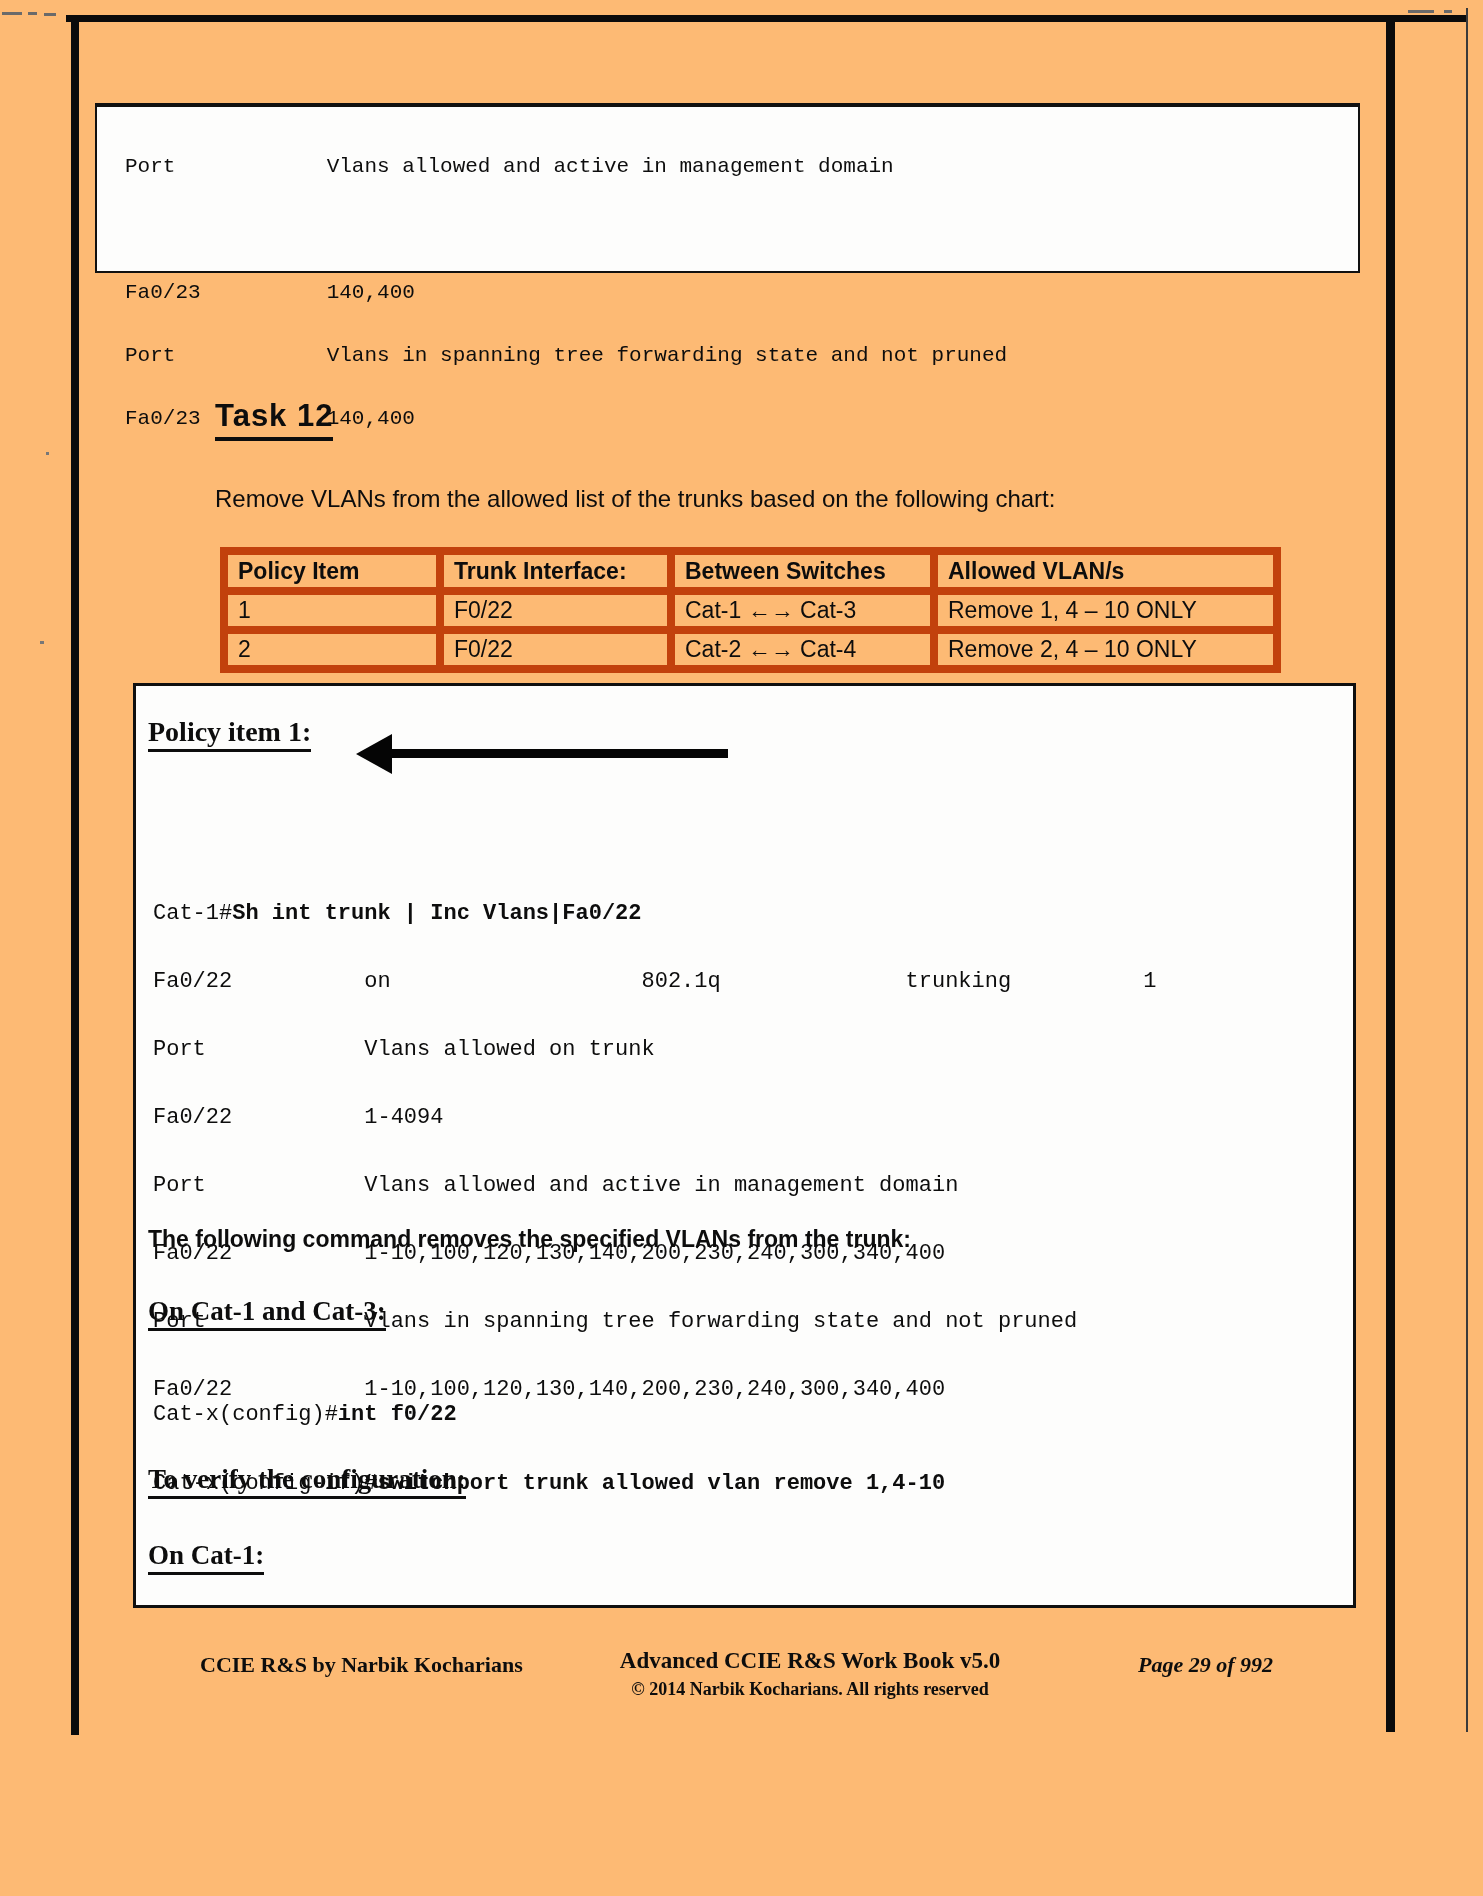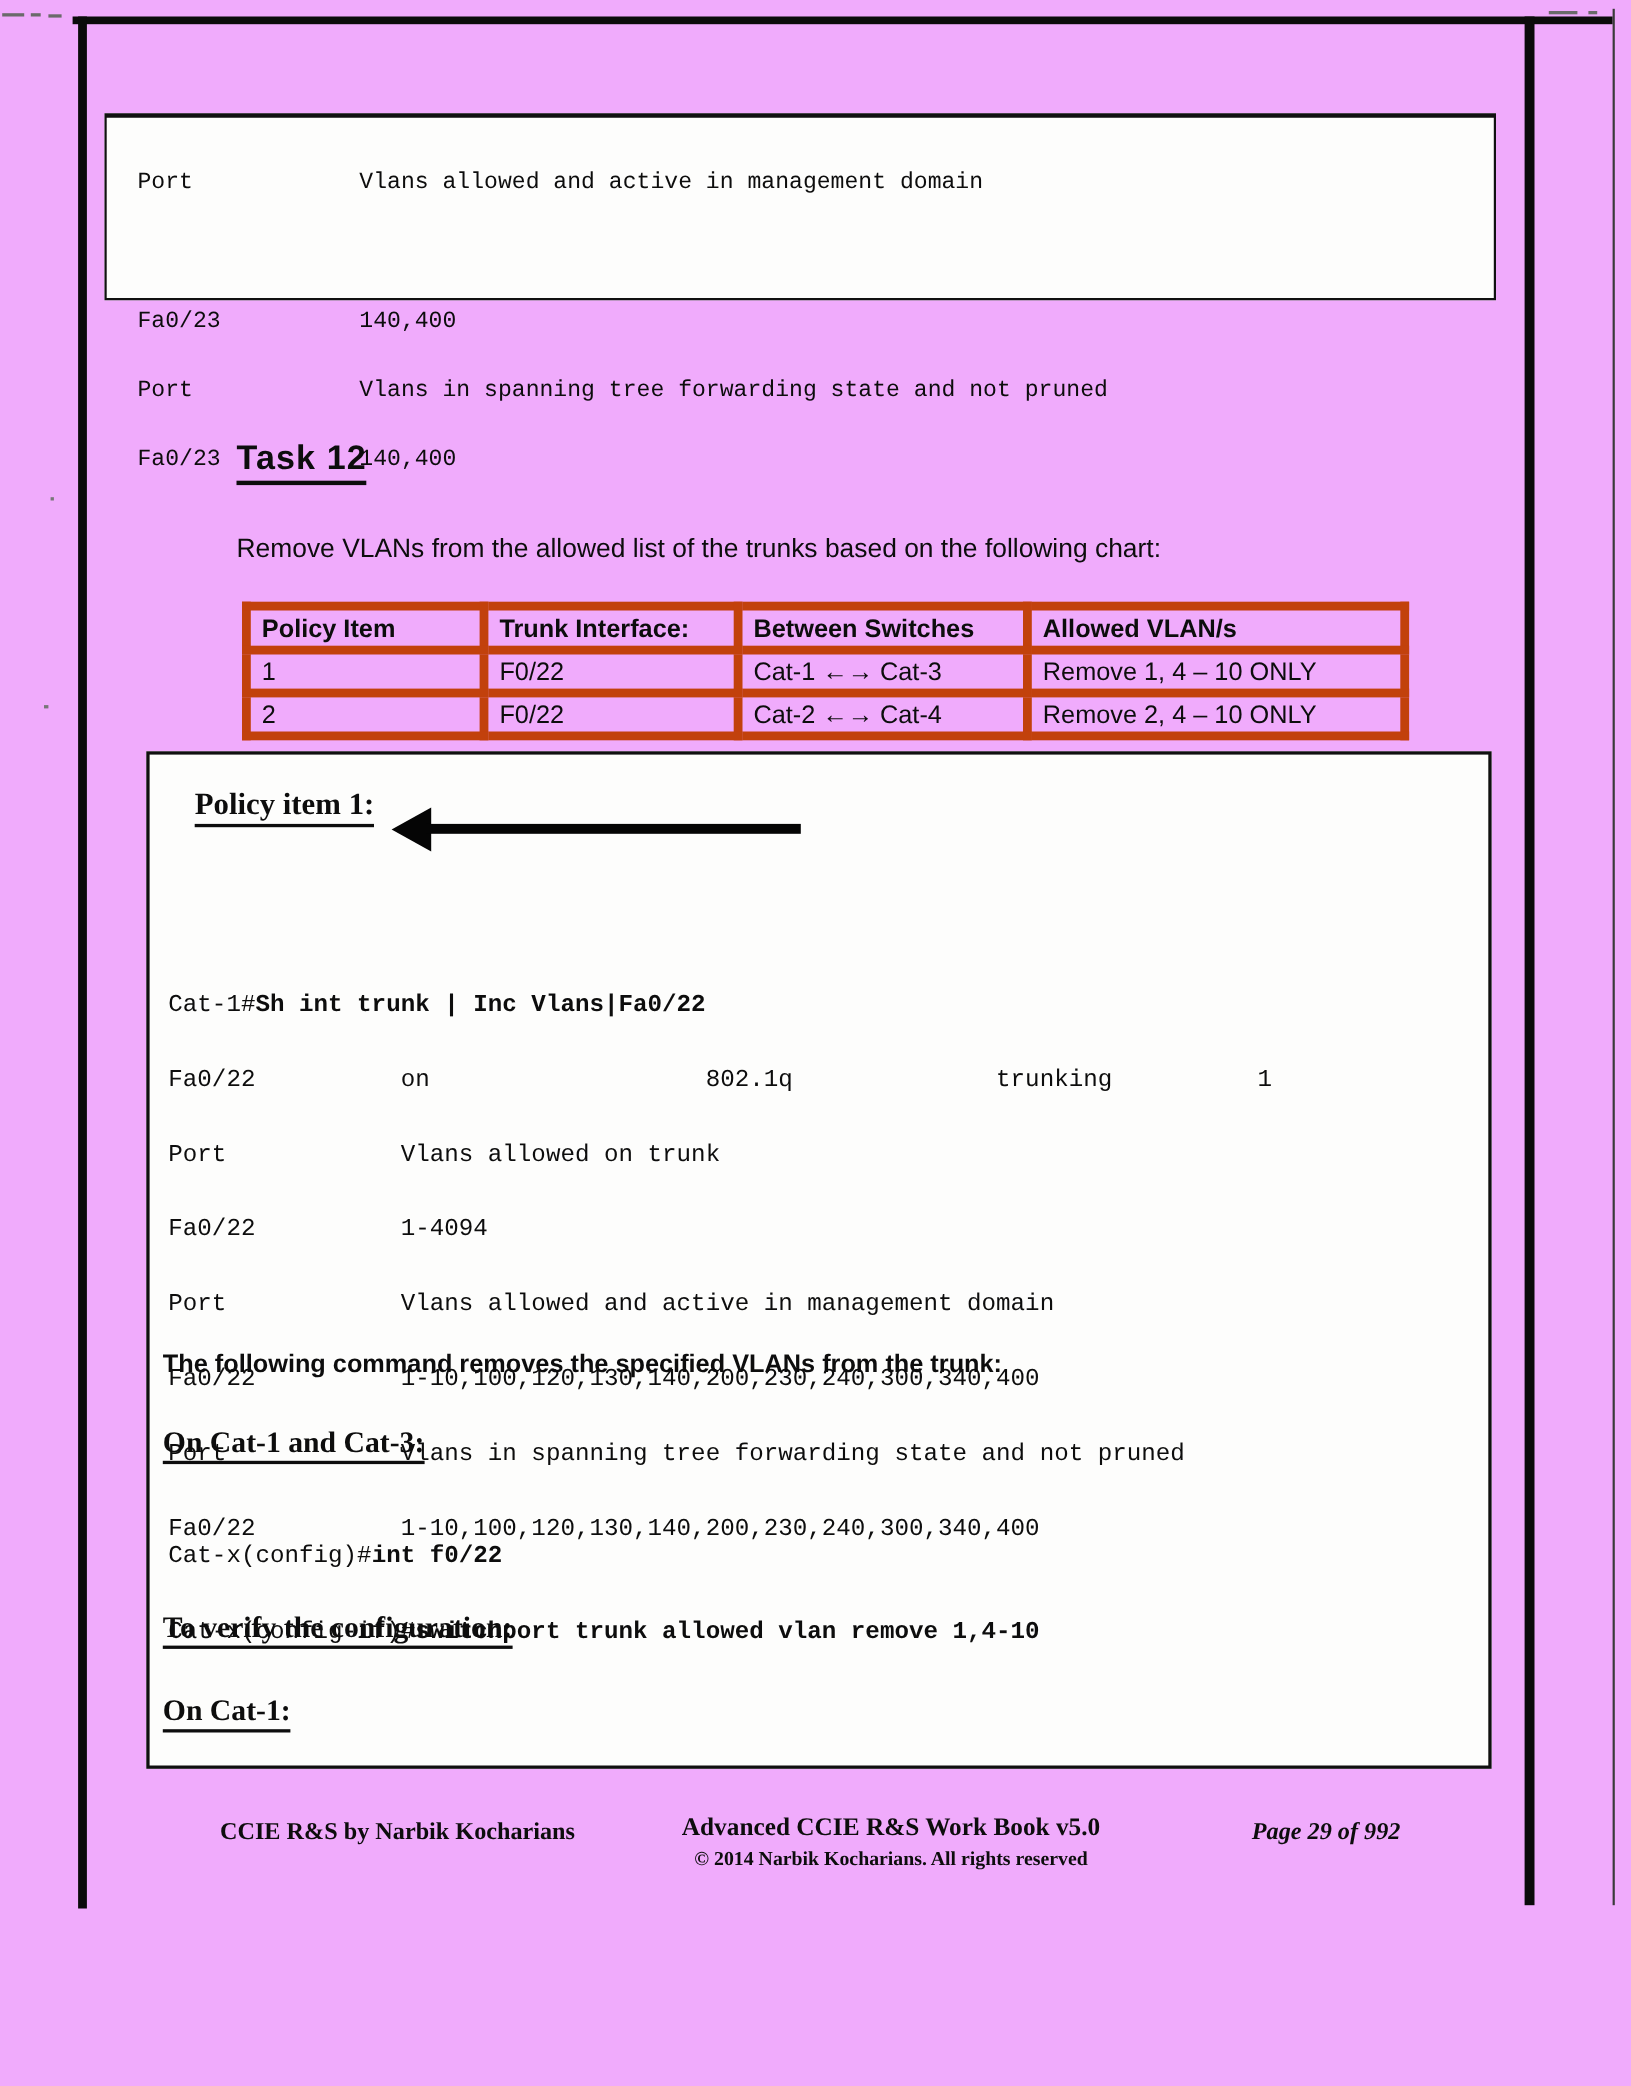--- a/index.html
+++ b/index.html
@@ -1,18 +1,18 @@
 <!DOCTYPE html>
 <html><head>
 <meta charset="utf-8">
 <style>
   html,body { margin:0; padding:0; background:#e8e8e6; }
   .page {
     position:relative; width:1483px; height:1896px; margin:0 auto;
-    background:#f0abfc; color:#0d0d0d; overflow:hidden;
+    background:#fdba74; color:#0d0d0d; overflow:hidden;
     font-family:"Liberation Sans", sans-serif;
   }
   .abs { position:absolute; }
 
   
   .frame-top   { left:66px;  top:15px;  width:1400px; height:7px;  background:#0b0b0b; }
   .frame-left  { left:71px;  top:15px;  width:8px;    height:1720px; background:#0b0b0b; }
   .frame-right { left:1386px;top:15px;  width:9px;    height:1717px; background:#0b0b0b; }
   .edge-line   { left:1466px;top:8px;   width:2px;    height:1724px; background:#3a3a3a; }
   .dash        { height:3px; background:#6a6a6a; }
@@ -124,21 +124,21 @@
       <td>2</td>
       <td>F0/22</td>
       <td>Cat-2 ←→ Cat-4</td>
       <td>Remove 2, 4 – 10 ONLY</td>
     </tr>
   </tbody>
     </table>
 
   <div class="abs policy-box">
 
-    <div class="serif-head" style="left:12px; top:30px;margin-left:29px;">Policy item 1:</div>
+    <div class="serif-head" style="left:12px; top:30px;">Policy item 1:</div>
 
     <div class="abs arrow-head"></div>
     <div class="abs arrow-shaft"></div>
 
 
     <div class="abs mono" style="left:17px; top:176px;">
       <div class="cline2"><span>Cat-1#</span><span class="cmd-bold">Sh int trunk | Inc Vlans|Fa0/22</span></div>
       <div class="cline2">Fa0/22          on                   802.1q              trunking          1</div>
       <div class="cline2">Port            Vlans allowed on trunk</div>
       <div class="cline2">Fa0/22          1-4094</div>

